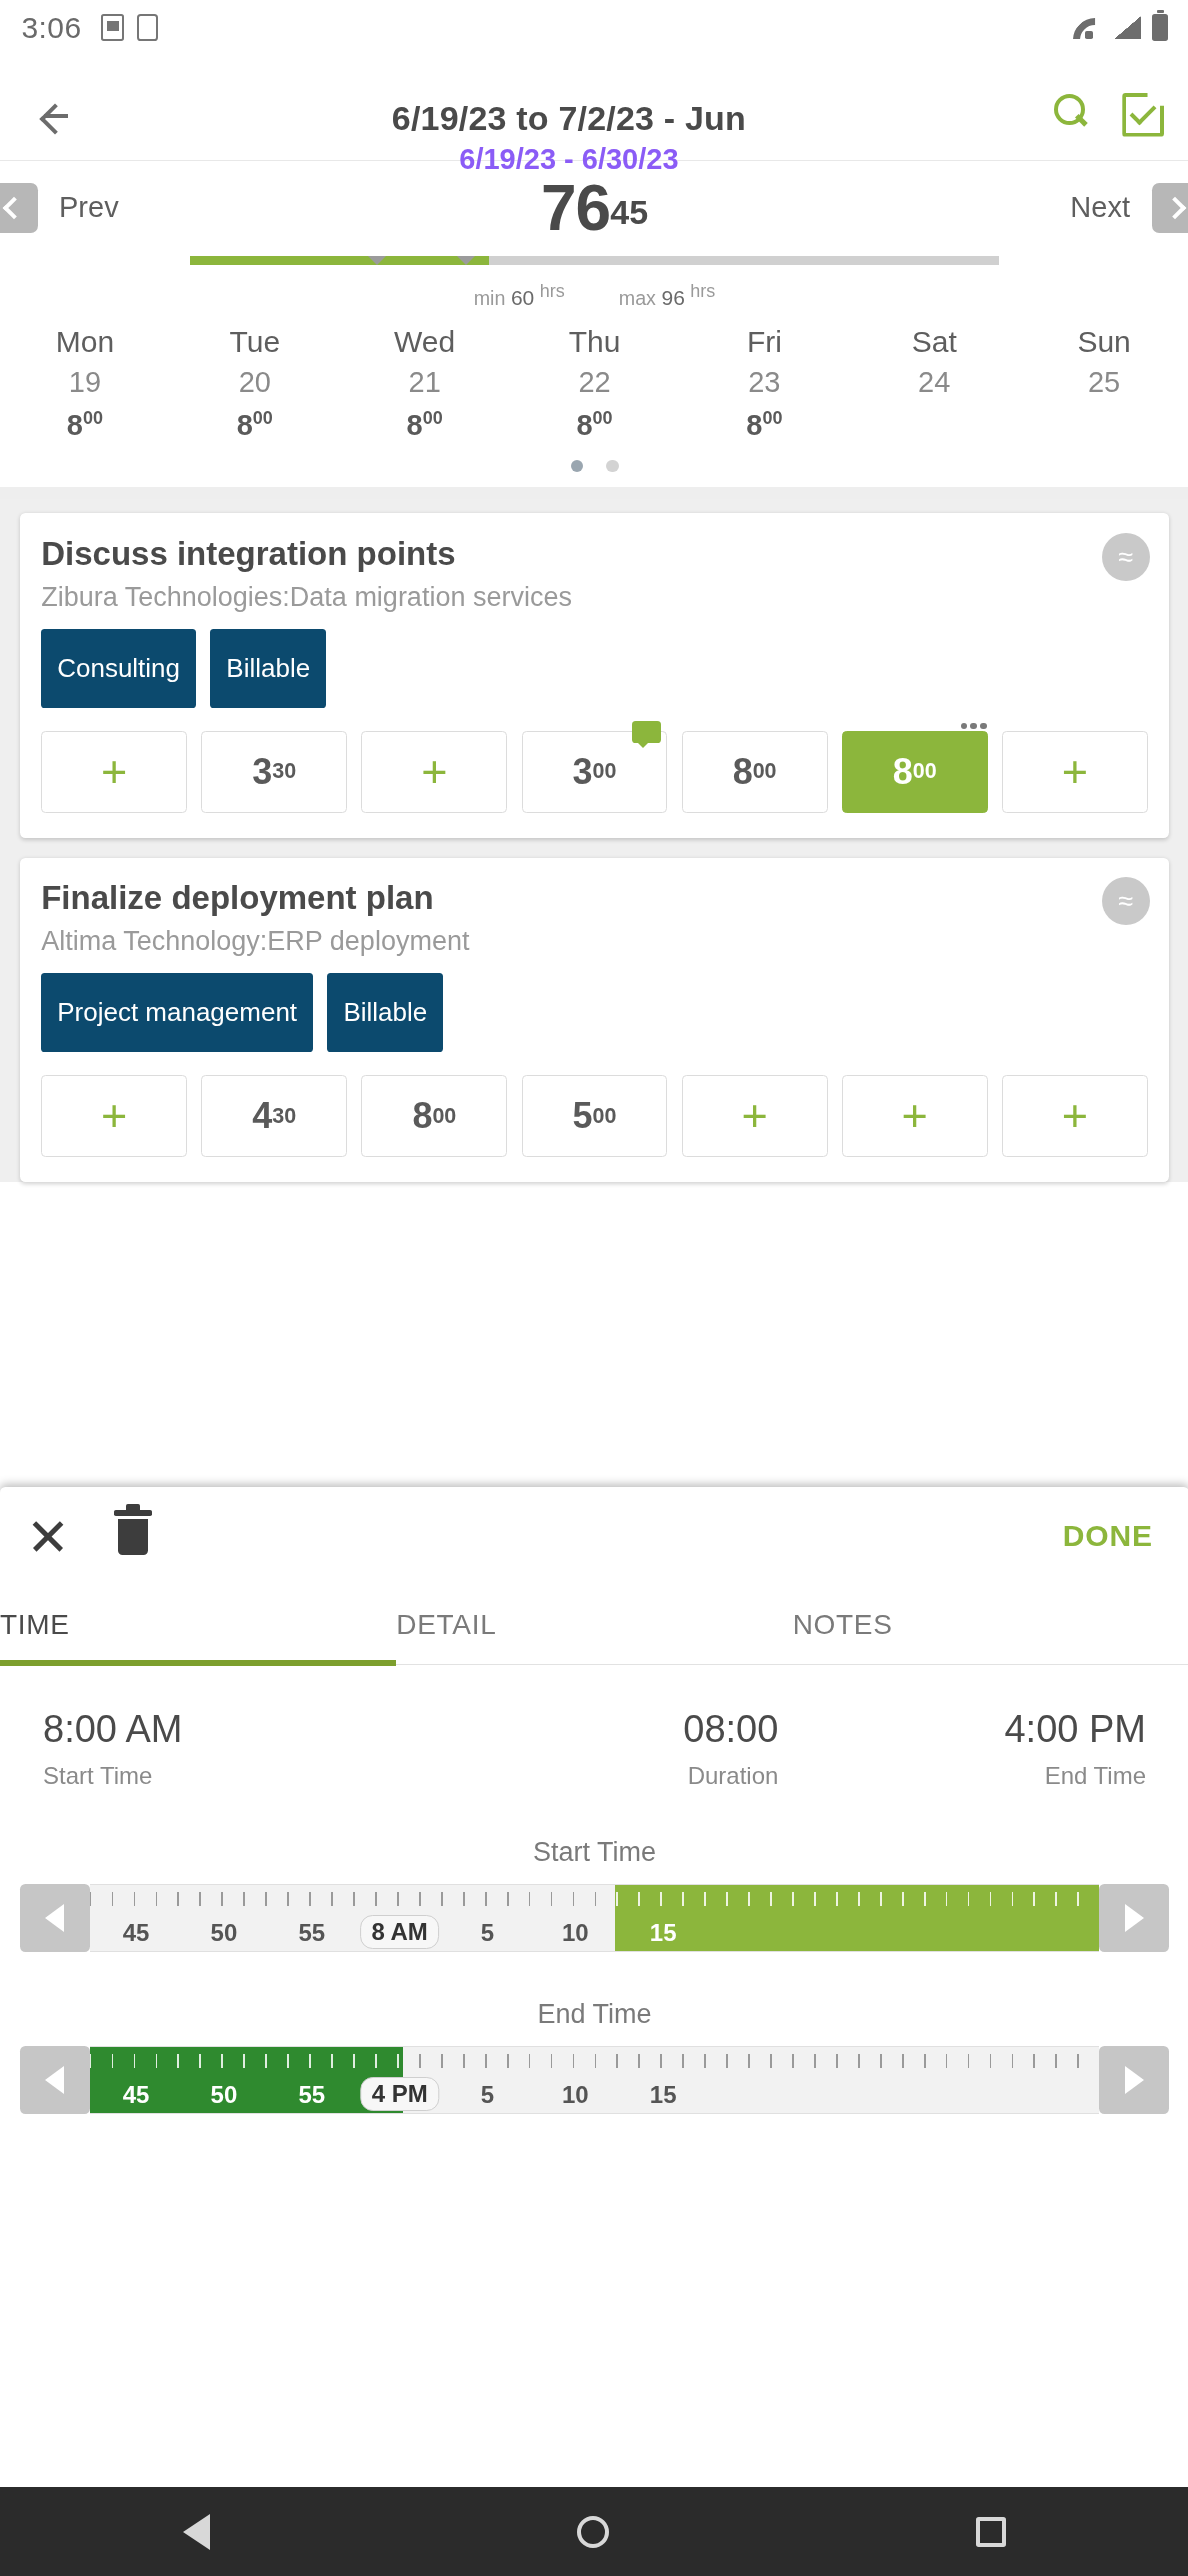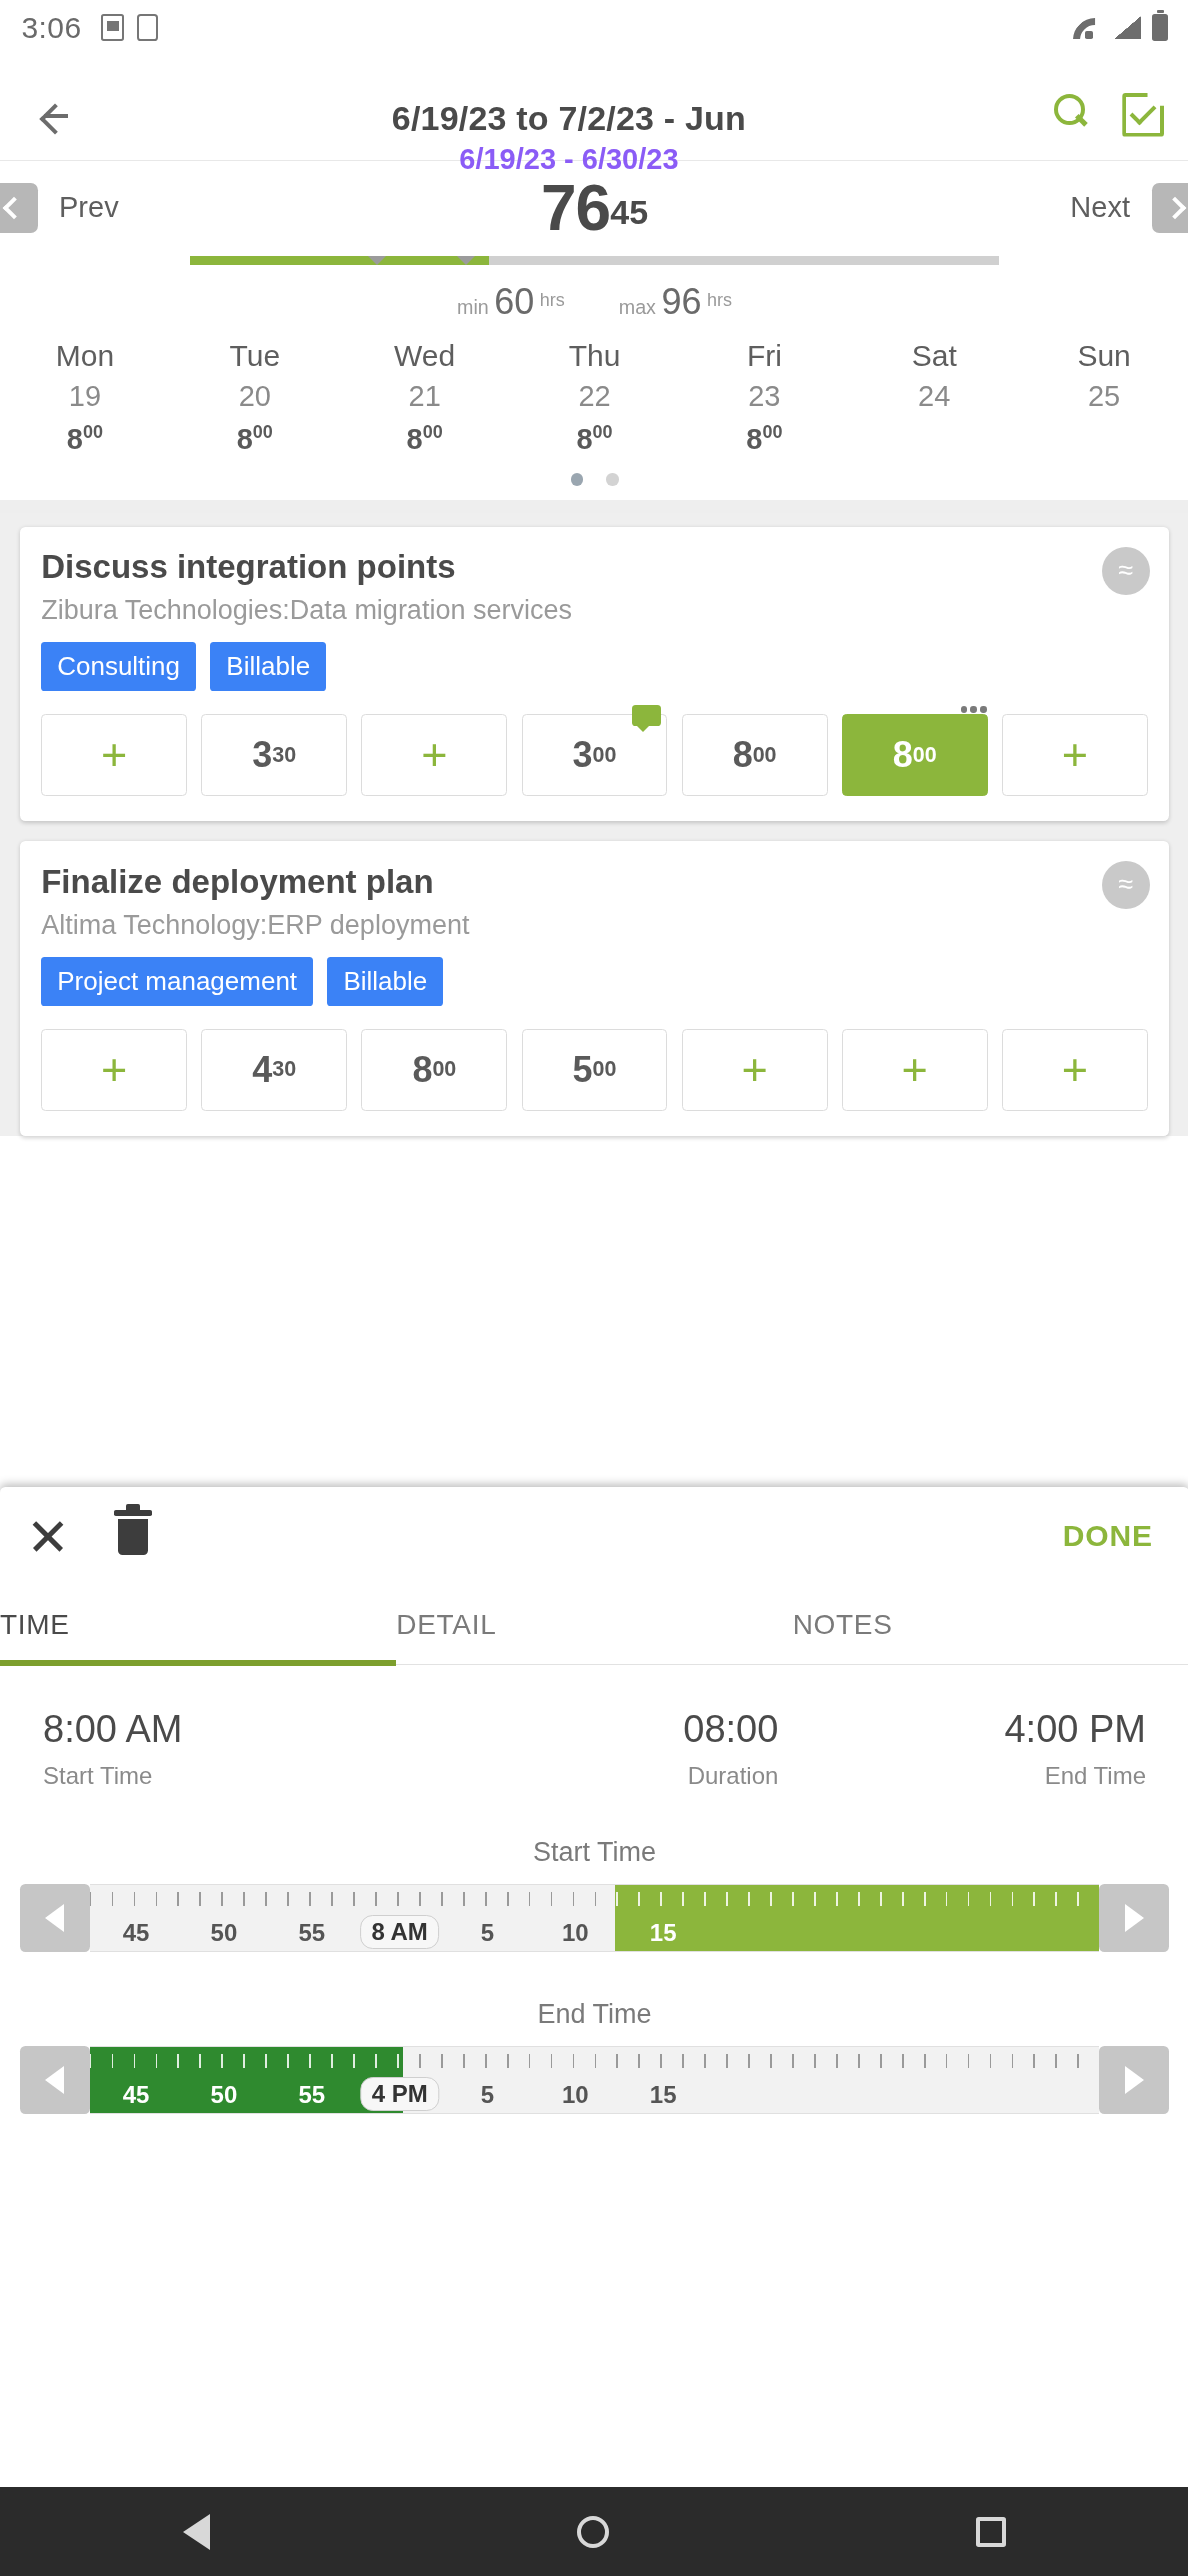--- a/index.html
+++ b/index.html
@@ -180,21 +180,21 @@
     border-left: 9.8px solid transparent;
     border-right: 9.8px solid transparent;
     border-top: 9.8px solid #9b9b9b;
     top: 0px;
   }
   .minmax {
     display: flex; justify-content: center; gap: 54px;
     font-size: 19.7px; color: #9a9a9a;
     margin-top: 3.6px;
   }
-  .minmax b { font-size: 36px; color: #6a6a6a; font-weight: normal; }
+  .minmax b { font-size: 21px; color: #6a6a6a; font-weight: normal; }
   .minmax sup { font-size: 18px; }
 
   .days {
     display: flex;
     padding: 16px 0 10.7px 0;
   }
   .day {
     flex: 1;
     text-align: center;
     color: #6c6c6c;
@@ -221,23 +221,23 @@
     border-radius: 5.4px;
     box-shadow: 0 1.8px 4.5px rgba(0,0,0,0.18);
     padding: 21.5px 21.5px 25px 21.5px;
     margin-bottom: 19.7px;
     position: relative;
   }
   .card h3 { font-size: 33px; color: #4a4a4a; font-weight: bold; }
   .card .proj { font-size: 27px; color: #9a9a9a; margin-top: 9px; }
   .tags { display: flex; gap: 14.3px; margin-top: 16px; }
   .tag {
-    background: #3b82f6; color: #fff;
+    background: #0c4a6e; color: #fff;
     font-size: 26px;
-    padding: 9px 16px;
+    padding: 24px 16px;
     border-radius: 3.6px;
   }
   .collapse-btn {
     position: absolute; right: 19.7px; top: 19.7px;
     width: 48px; height: 48px; border-radius: 50%;
     background: #c9c9c9;
     display: flex; align-items: center; justify-content: center;
   }
   .collapse-btn .glyph {
     color: #fff; font-size: 27px; line-height: 1;

